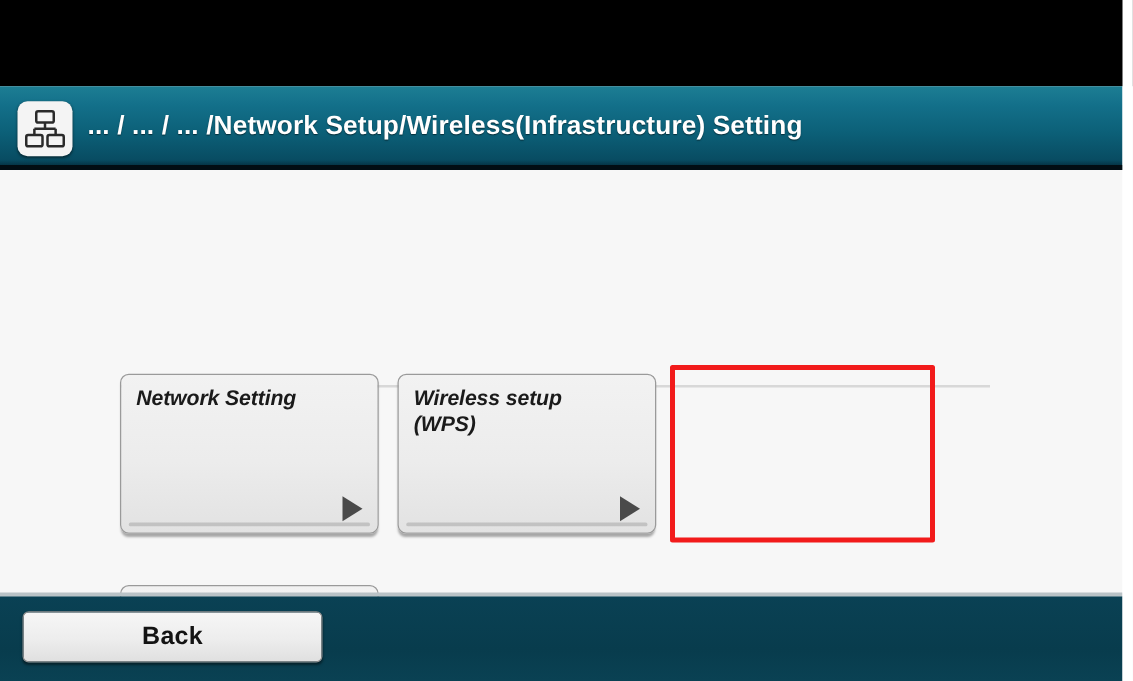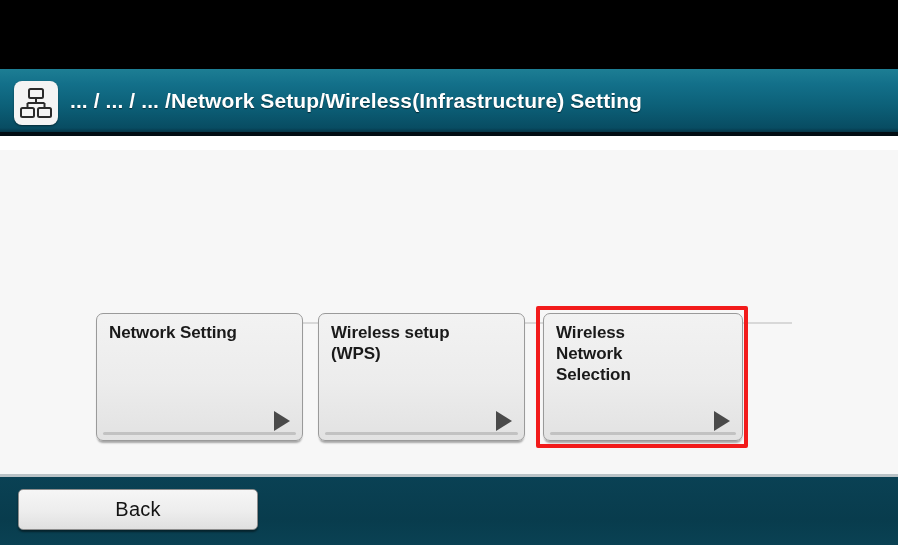--- a/index.html
+++ b/index.html
@@ -82,24 +82,25 @@
     font-weight: bold;
     letter-spacing: 0.1px;
     white-space: nowrap;
     text-shadow: 0 1px 1px rgba(0,0,0,0.55);
   }
 
   
   .content {
     position: absolute;
     left: 0;
-    top: 150px;
+    top: 136px;
     width: 898px;
     height: 382px;
     background: #f7f7f7;
+    font-style: italic;
   }
 
   .divider {
     position: absolute;
     left: 96px;
     top: 172px;
     width: 696px;
     height: 2px;
     background: #d8d8d8;
   }
@@ -182,21 +183,21 @@
     top: 12px;
     width: 240px;
     height: 41px;
     box-sizing: border-box;
     background: linear-gradient(to bottom, #f6f6f6 0%, #ededed 55%, #e0e0e0 100%);
     border: 1px solid #8d8d8d;
     border-radius: 5px;
     box-shadow: 0 2px 2px rgba(0,0,0,0.45);
     color: #131313;
     font-size: 20px;
-    font-weight: normal;
+    font-weight: bold;
     display: flex;
     align-items: center;
     justify-content: center;
     letter-spacing: 0.2px;
   }
 
   
   .edge-right {
     position: absolute;
     right: 0;
@@ -240,27 +241,20 @@
       <div class="tile-underline"></div>
     </div>
 
     <div class="tile" id="tile-1">
       <div class="tile-label">Wireless setup
 (WPS)</div>
       <div class="tile-arrow"></div>
       <div class="tile-underline"></div>
     </div>
 
-    <div class="tile" id="tile-2">
-      <div class="tile-label">Wireless
-Network
-Selection</div>
-      <div class="tile-arrow"></div>
-      <div class="tile-underline"></div>
-    </div>
 
     <div class="tile" id="tile-3">
       <div class="tile-label">Wireless
 Reconnection</div>
 
     </div>
 
     <div class="highlight-box" style="border-color: rgb(242, 27, 27);"></div>
   </div>
 

